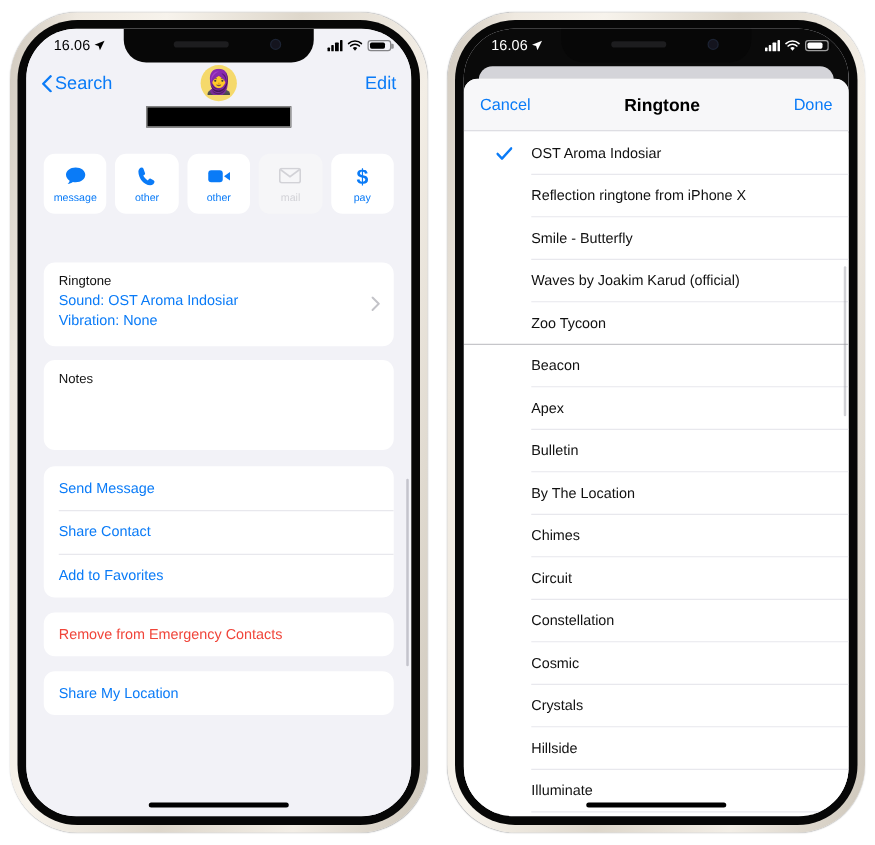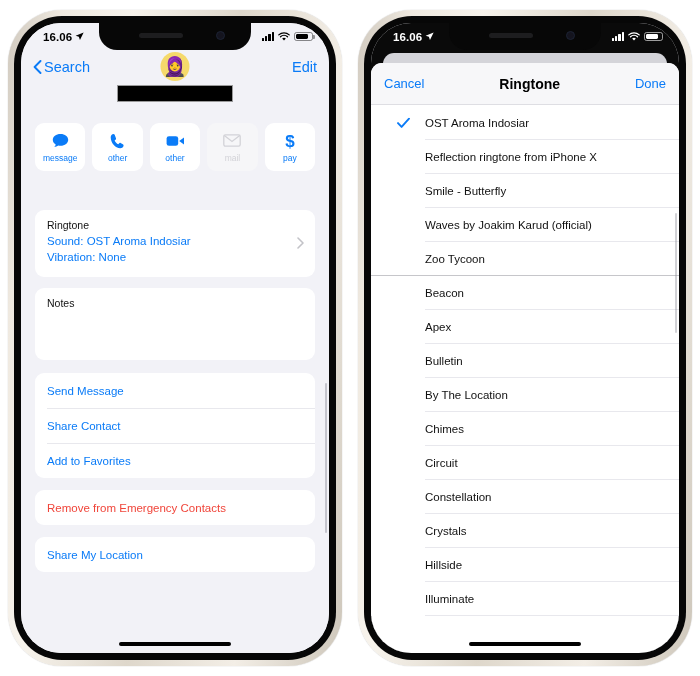--- a/index.html
+++ b/index.html
@@ -72,21 +72,21 @@
   
   .statusbar {
     position: absolute;
     top: 0; left: 0; right: 0;
     height: 27px;
     display: flex;
     align-items: center;
     justify-content: space-between;
     padding: 0 16px 0 22px;
     font-size: 11.5px;
-    font-weight: bold;
+    font-weight: normal;
     color: #000;
     z-index: 25;
   }
   .sb-left { display: flex; align-items: center; gap: 3px; letter-spacing: .1px; }
   .loc-arrow { display: inline-block; width: 9px; height: 9px; }
   .sb-right { display: flex; align-items: center; gap: 4px; }
   .bars { display: flex; align-items: flex-end; gap: 1.2px; height: 9px; }
   .bars i { display: block; width: 2.2px; background: #000; border-radius: .5px; }
   .bars i:nth-child(1){height:3px;} .bars i:nth-child(2){height:5px;}
   .bars i:nth-child(3){height:7px;} .bars i:nth-child(4){height:9px;}
@@ -472,20 +472,23 @@
               <div class="ring-row">
                 <span>Chimes</span>
               </div>
               <div class="ring-row">
                 <span>Circuit</span>
               </div>
               <div class="ring-row">
                 <span>Constellation</span>
               </div>
               <div class="ring-row">
+                <span>Cosmic</span>
+              </div>
+              <div class="ring-row">
                 <span>Crystals</span>
               </div>
               <div class="ring-row">
                 <span>Hillside</span>
               </div>
               <div class="ring-row">
                 <span>Illuminate</span>
               </div>
             </div>
           <div class="right-scrollbar"></div>

